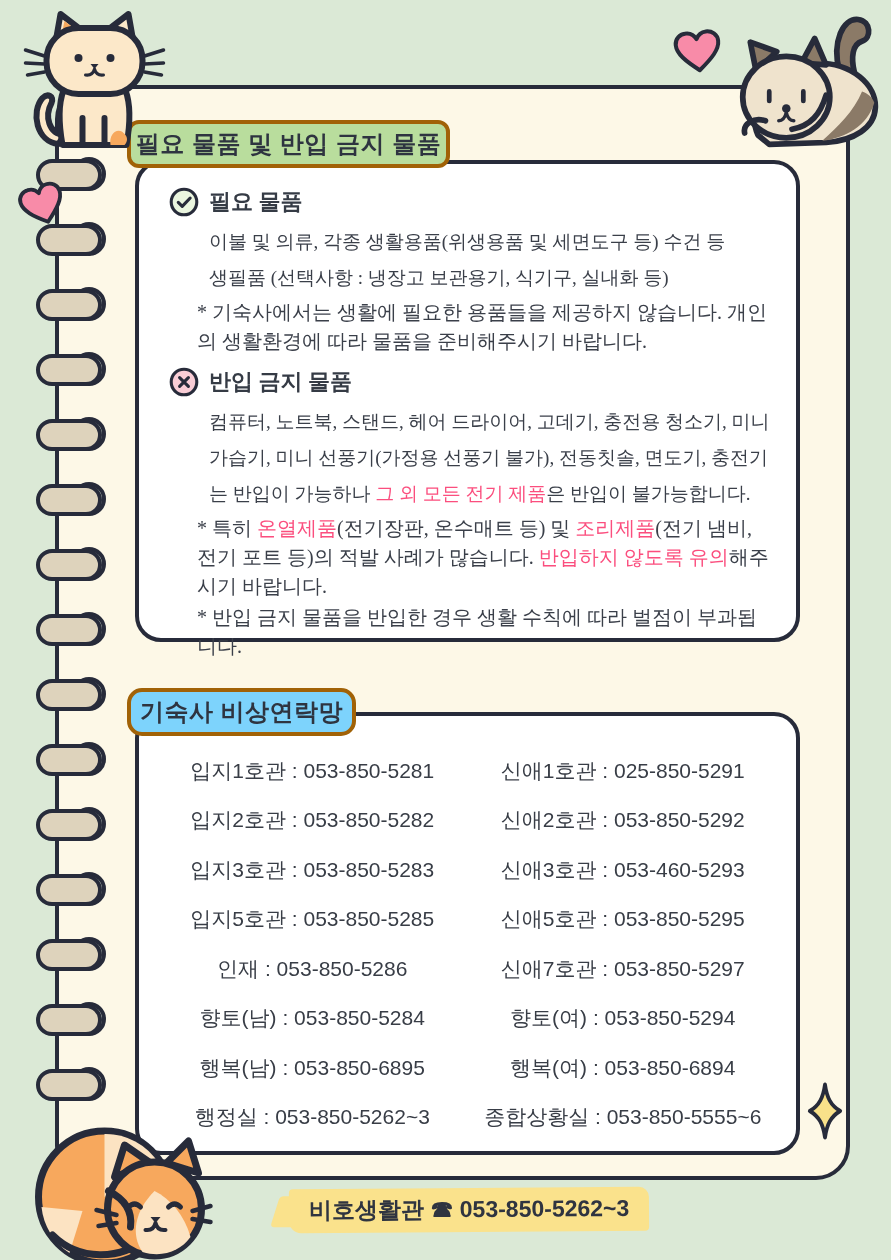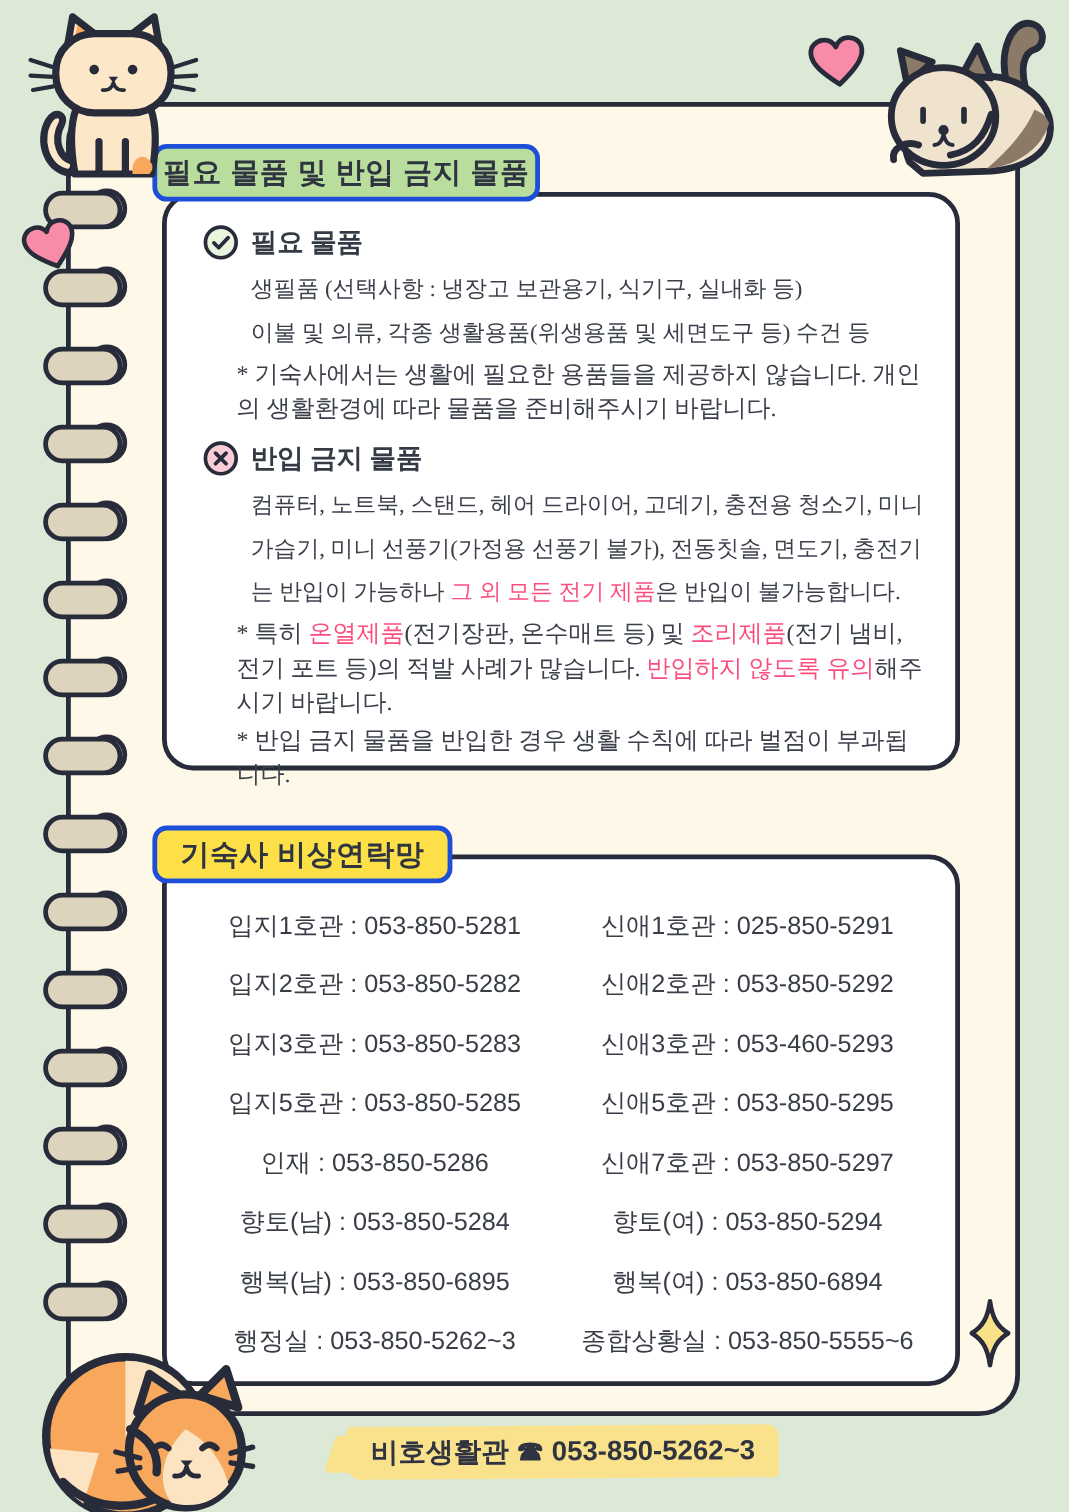--- a/index.html
+++ b/index.html
@@ -26,25 +26,25 @@
   
   .card {
     position:absolute; left:135px; width:665px; background:#ffffff;
     border:4px solid #272b3a; border-radius:26px; box-sizing:border-box; z-index:2;
   }
   .card1 { top:160px; height:482px; padding:22px 24px 0 30px;font-family:Liberation Serif, serif; }
   .card2 { top:712px; height:443px; padding:30px 18px 0 18px; }
   .label {
     position:absolute; height:48px; display:flex; align-items:center; justify-content:center;
     font-size:24px; font-weight:bold; color:#2e3440; letter-spacing:0.5px;
-    border:4px solid #1d4ed8; border-radius:12px; box-sizing:border-box;
+    border:4px solid #a16207; border-radius:12px; box-sizing:border-box;
     white-space:nowrap; z-index:4;
   }
   .label-green  { left:127px; top:120px; width:323px; background:#b9dd9d; }
-  .label-yellow { left:127px; top:688px; width:250px; background:#fde047; }
+  .label-yellow { left:127px; top:688px; width:229px; background:#7dd3fc;border-radius:15px; }
   
   .item-head { display:flex; align-items:center; gap:10px; font-size:22px; font-weight:bold; color:#353b45; height:32px; }
   .item-head svg { width:30px; height:30px; flex:0 0 30px; }
   .item-head.second { margin-top:10px; }
   .body { margin:6px 0 0 40px; font-size:19px; line-height:36px; color:#3a3f49; width:562px; }
   .body .block { display:block; }
   .note { margin:2px 0 0 28px; font-size:20px; line-height:29px; color:#3a3f49; width:575px; }
   .accent { color:#fb4e7e; }
   
   .contact-grid { display:flex; flex-direction:column; }
@@ -148,22 +148,22 @@
 
   <div class="card card1">
     <div class="item-head">
       <svg viewBox="0 0 34 34">
         <circle cx="17" cy="17" r="14.5" fill="#eaf5df" stroke="#272b3a" stroke-width="3.5"></circle>
         <path d="M10.5,17.5 L15,22 L24,12.5" stroke="#272b3a" stroke-width="3.5" fill="none" stroke-linecap="round" stroke-linejoin="round"></path>
       </svg>
       <span>필요 물품</span>
     </div>
     <p class="body">
+      <span class="block">이불 및 의류, 각종 생활용품(위생용품 및 세면도구 등) 수건 등</span>
       <span class="block">생필품 (선택사항 : 냉장고 보관용기, 식기구, 실내화 등)</span>
-      <span class="block">이불 및 의류, 각종 생활용품(위생용품 및 세면도구 등) 수건 등</span>
     </p>
     <p class="note">* 기숙사에서는 생활에 필요한 용품들을 제공하지 않습니다. 개인의 생활환경에 따라 물품을 준비해주시기 바랍니다.</p>
 
     <div class="item-head second">
       <svg viewBox="0 0 34 34">
         <circle cx="17" cy="17" r="14.5" fill="#f9cdd6" stroke="#272b3a" stroke-width="3.5"></circle>
         <path d="M12,12 L22,22 M22,12 L12,22" stroke="#272b3a" stroke-width="3.5" stroke-linecap="round"></path>
       </svg>
       <span>반입 금지 물품</span>
     </div>

